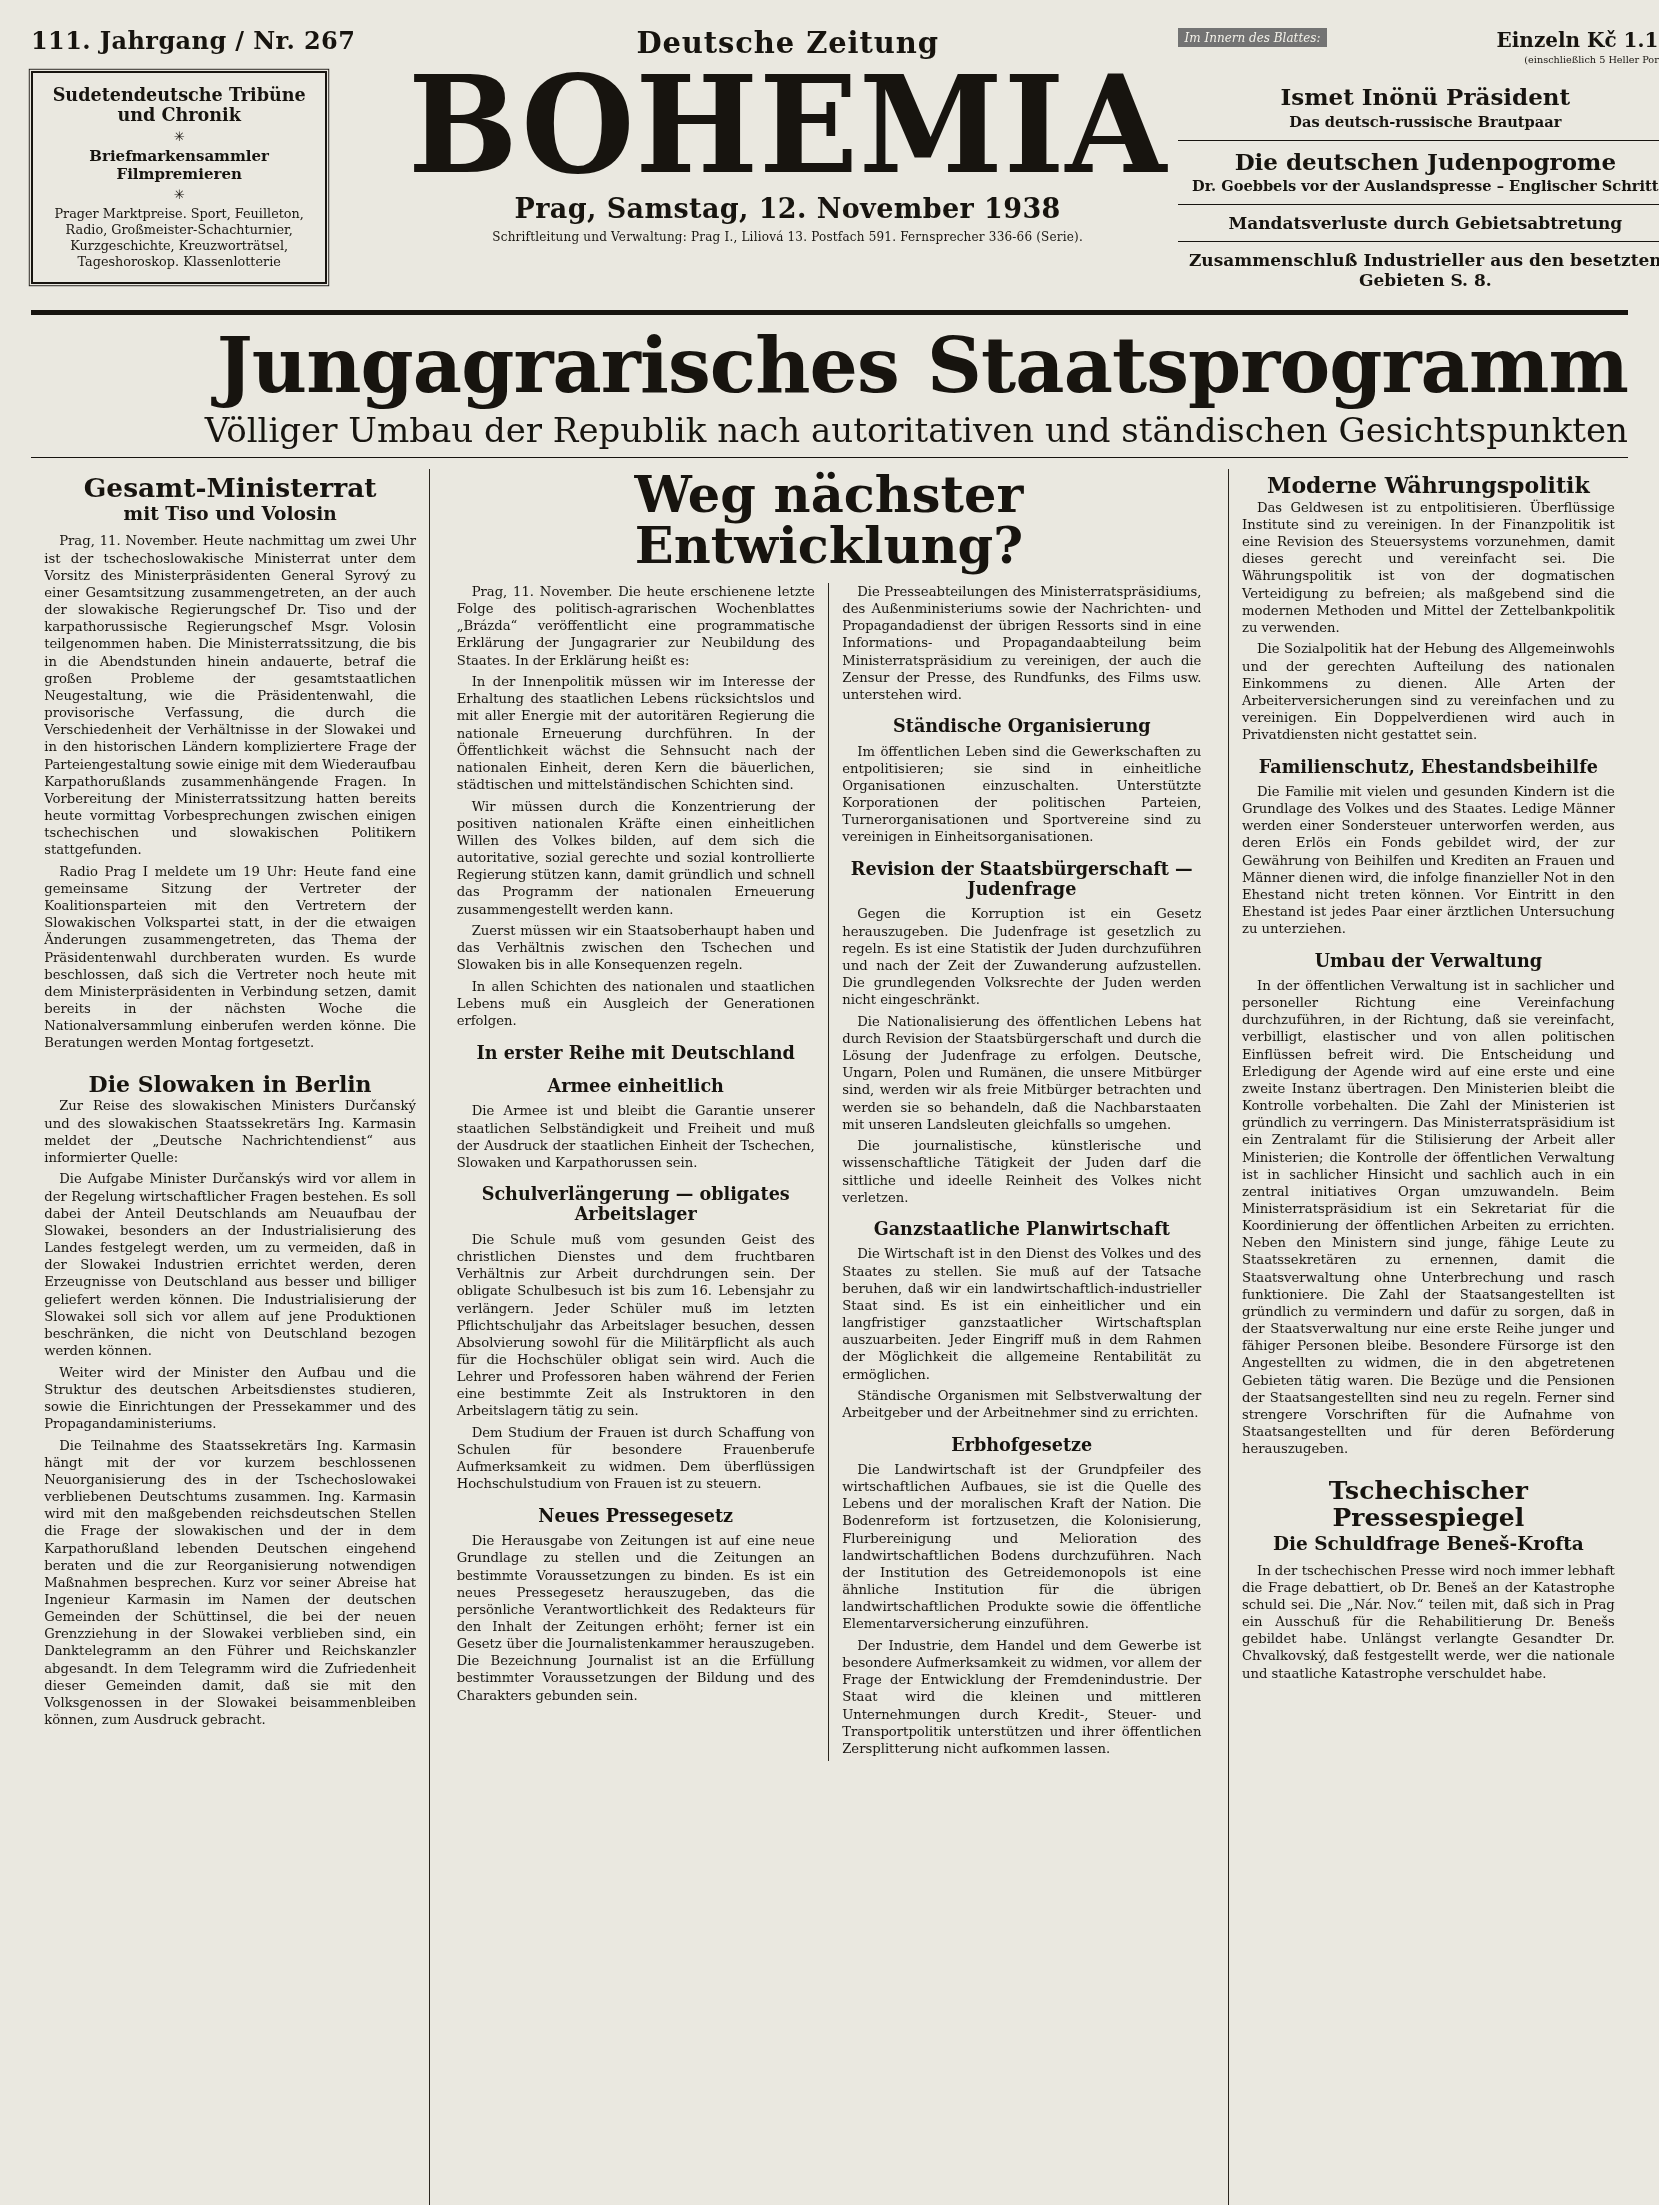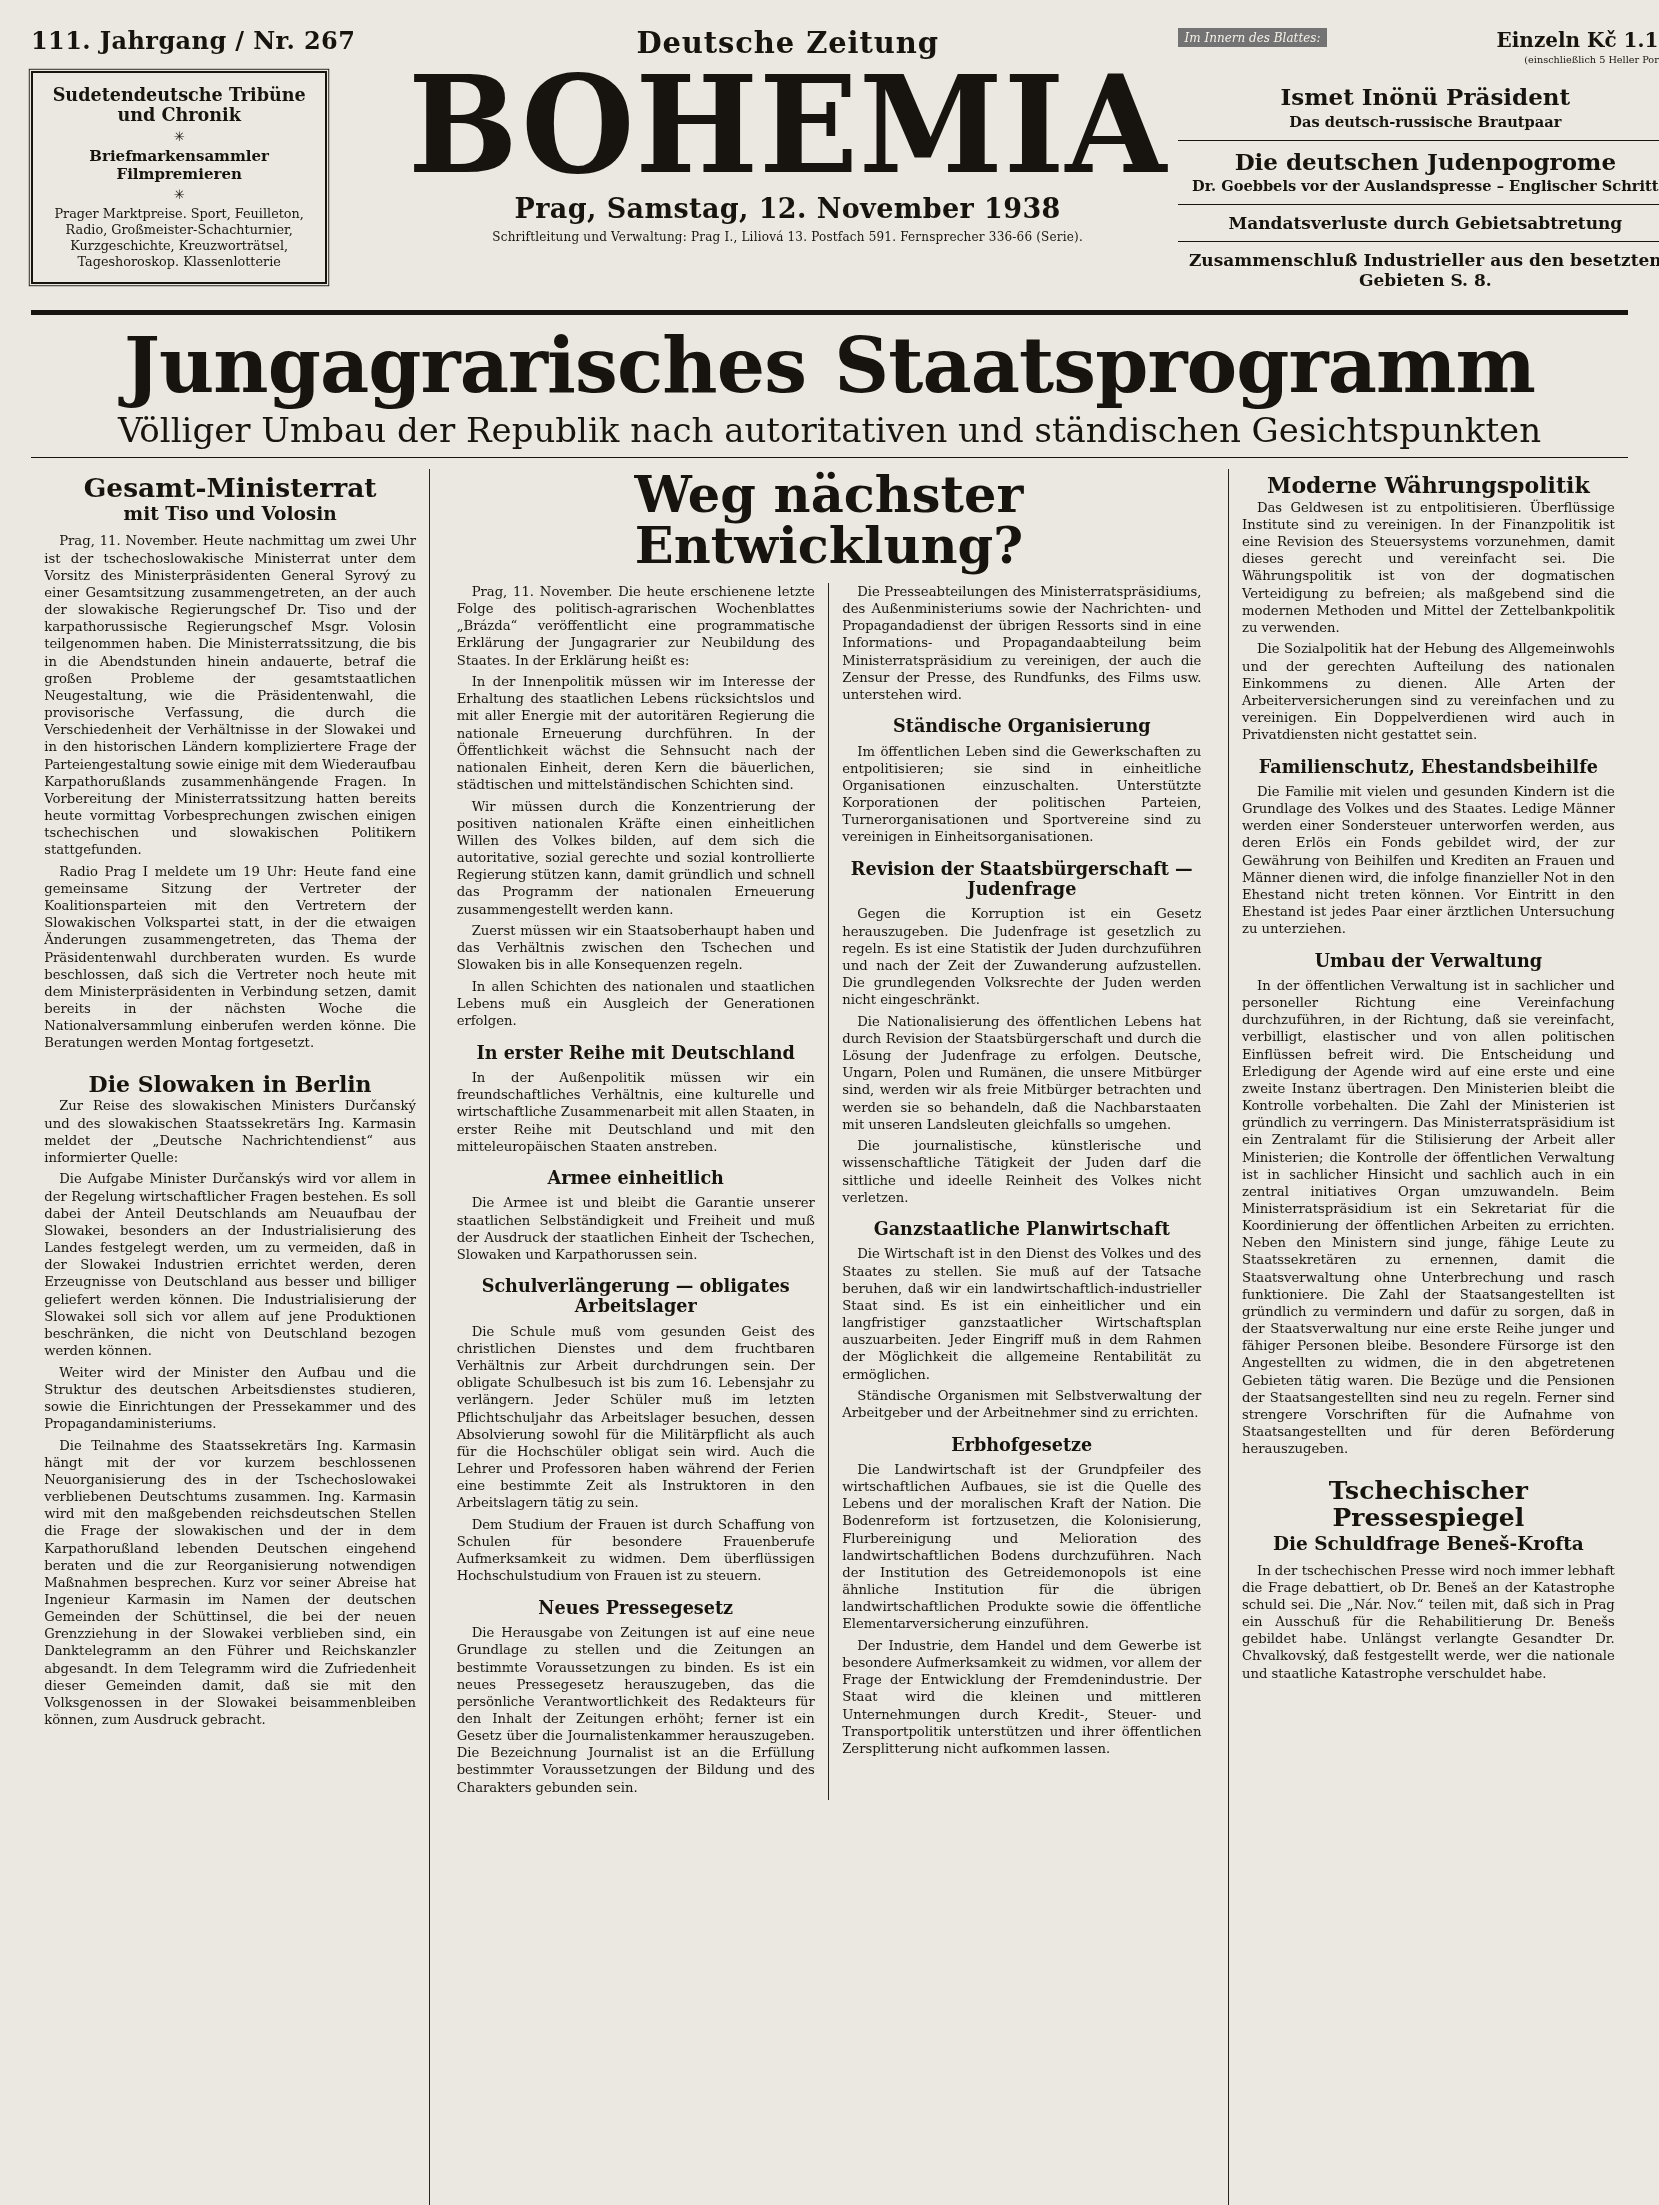--- a/index.html
+++ b/index.html
@@ -34,21 +34,21 @@
   .headline-list{margin-top:11.5px;text-align:center;}
   .hl-entry{padding:8px 2.6px;border-top:1.3px solid #17140f;}
   .hl-entry:first-child{border-top:none;}
   .hl-big{font-size:23px;font-weight:bold;line-height:1.1;}
   .hl-mid{font-size:17px;font-weight:bold;line-height:1.2;}
   .hl-sub{font-size:14.6px;font-weight:bold;line-height:1.25;margin-top:3.5px;}
   
   .rule-thick{border-top:5.3px solid #17140f;margin:11.5px 31px 0;}
   .rule-thin{border-top:1.8px solid #17140f;margin:8px 31px 0;}
   
-  .lead{text-align:center;padding:4.4px 31px 0;}
+  .lead{text-align:right;padding:4.4px 31px 0;}
   .lead h2{font-size:76px;font-weight:bold;margin:8px 0 0;line-height:1;letter-spacing:-0.9px;word-spacing:2.6px;}
   .lead-sub{font-size:34px;margin:9.7px 0 0;line-height:1.05;}
   
   .columns{flex:1;display:grid;grid-template-columns:repeat(4,1fr);padding:11.5px 31px 13.2px;align-items:start;}
   .col,.feature{padding:0 13.2px;min-height:100%;box-sizing:border-box;}
   .col-1{border-right:1.3px solid #2a261f;}
   .feature{grid-column:2/4;border-right:1.3px solid #2a261f;}
   .col-4{}
   .art-title{font-size:26.5px;font-weight:bold;text-align:center;margin:4.4px 0 1.8px;line-height:1.05;}
   .art-title.mid{font-size:22px;}
@@ -144,21 +144,20 @@
     <section class="feature">
       <h2 class="feature-title">Weg nächster Entwicklung?</h2>
       <div class="feature-cols">
         <div class="fcol">
             <p class="body-p">Prag, 11. November. Die heute erschienene letzte Folge des politisch-agrarischen Wochenblattes „Brázda“ veröffentlicht eine programmatische Erklärung der Jungagrarier zur Neubildung des Staates. In der Erklärung heißt es:</p>
             <p class="body-p">In der Innenpolitik müssen wir im Interesse der Erhaltung des staatlichen Lebens rücksichtslos und mit aller Energie mit der autoritären Regierung die nationale Erneuerung durchführen. In der Öffentlichkeit wächst die Sehnsucht nach der nationalen Einheit, deren Kern die bäuerlichen, städtischen und mittelständischen Schichten sind.</p>
             <p class="body-p">Wir müssen durch die Konzentrierung der positiven nationalen Kräfte einen einheitlichen Willen des Volkes bilden, auf dem sich die autoritative, sozial gerechte und sozial kontrollierte Regierung stützen kann, damit gründlich und schnell das Programm der nationalen Erneuerung zusammengestellt werden kann.</p>
             <p class="body-p">Zuerst müssen wir ein Staatsoberhaupt haben und das Verhältnis zwischen den Tschechen und Slowaken bis in alle Konsequenzen regeln.</p>
             <p class="body-p">In allen Schichten des nationalen und staatlichen Lebens muß ein Ausgleich der Generationen erfolgen.</p>
             <h4 class="subhead">In erster Reihe mit Deutschland</h4>
-            <p class="body-p">In der Außenpolitik müssen wir ein freundschaftliches Verhältnis, eine kulturelle und wirtschaftliche Zusammenarbeit mit allen Staaten, in erster Reihe mit Deutschland und mit den mitteleuropäischen Staaten anstreben.</p>
             <h4 class="subhead">Armee einheitlich</h4>
             <p class="body-p">Die Armee ist und bleibt die Garantie unserer staatlichen Selbständigkeit und Freiheit und muß der Ausdruck der staatlichen Einheit der Tschechen, Slowaken und Karpathorussen sein.</p>
             <h4 class="subhead">Schulverlängerung — obligates Arbeitslager</h4>
             <p class="body-p">Die Schule muß vom gesunden Geist des christlichen Dienstes und dem fruchtbaren Verhältnis zur Arbeit durchdrungen sein. Der obligate Schulbesuch ist bis zum 16. Lebensjahr zu verlängern. Jeder Schüler muß im letzten Pflichtschuljahr das Arbeitslager besuchen, dessen Absolvierung sowohl für die Militärpflicht als auch für die Hochschüler obligat sein wird. Auch die Lehrer und Professoren haben während der Ferien eine bestimmte Zeit als Instruktoren in den Arbeitslagern tätig zu sein.</p>
             <p class="body-p">Dem Studium der Frauen ist durch Schaffung von Schulen für besondere Frauenberufe Aufmerksamkeit zu widmen. Dem überflüssigen Hochschulstudium von Frauen ist zu steuern.</p>
             <h4 class="subhead">Neues Pressegesetz</h4>
             <p class="body-p">Die Herausgabe von Zeitungen ist auf eine neue Grundlage zu stellen und die Zeitungen an bestimmte Voraussetzungen zu binden. Es ist ein neues Pressegesetz herauszugeben, das die persönliche Verantwortlichkeit des Redakteurs für den Inhalt der Zeitungen erhöht; ferner ist ein Gesetz über die Journalistenkammer herauszugeben. Die Bezeichnung Journalist ist an die Erfüllung bestimmter Voraussetzungen der Bildung und des Charakters gebunden sein.</p>
           </div>
         <div class="fcol">
             <p class="body-p">Die Presseabteilungen des Ministerratspräsidiums, des Außenministeriums sowie der Nachrichten- und Propagandadienst der übrigen Ressorts sind in eine Informations- und Propagandaabteilung beim Ministerratspräsidium zu vereinigen, der auch die Zensur der Presse, des Rundfunks, des Films usw. unterstehen wird.</p>

